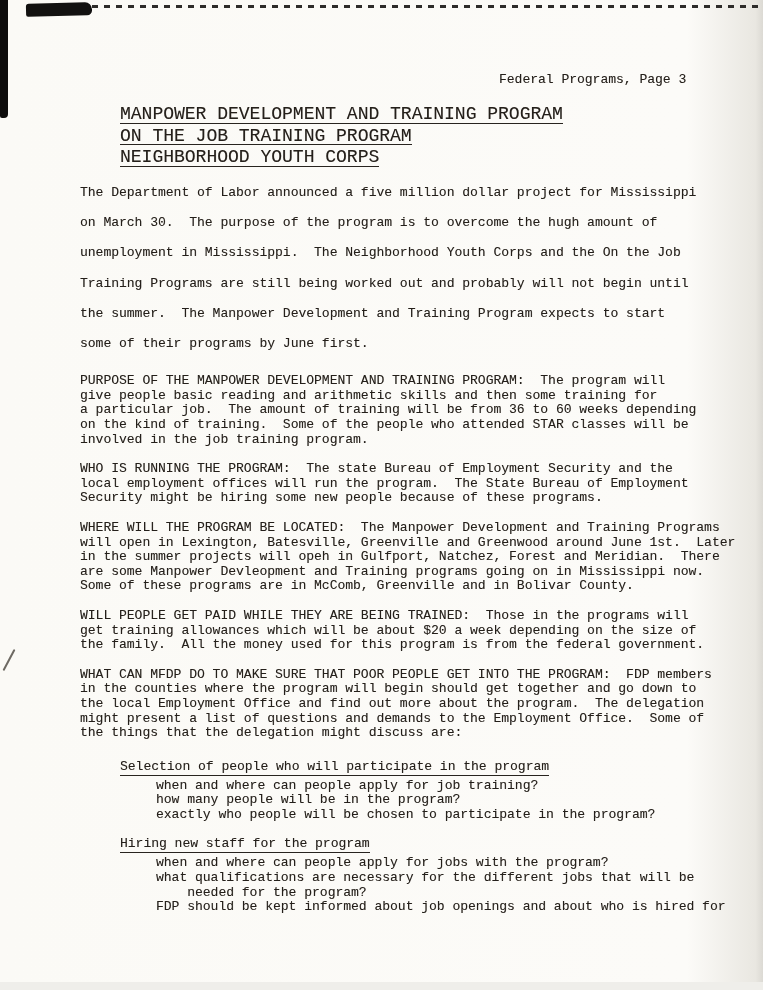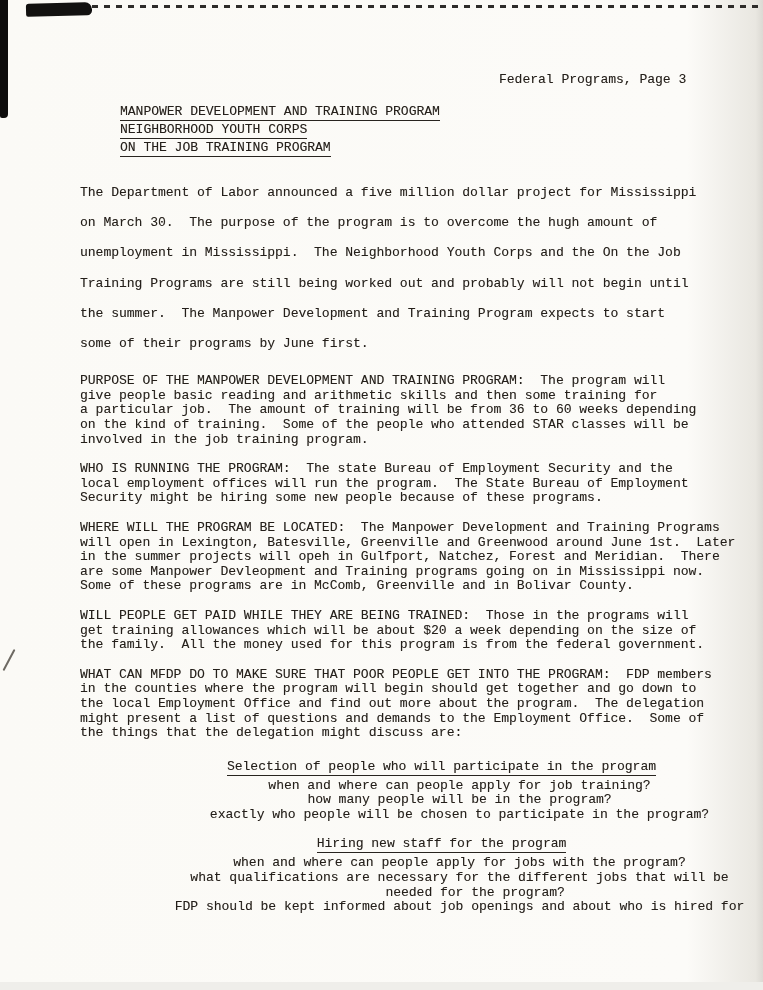--- a/index.html
+++ b/index.html
@@ -39,33 +39,33 @@
     content:""; position:absolute; top:27px; left:-5px; width:3px; height:7px;
     background:#6e6a63; border-radius:50% 50% 50% 0; transform:rotate(-18deg);
   }
 
   
   .header {
     position:absolute; top:72px; left:499px;
     font-size:13px; letter-spacing:0;
   }
   .titles {
-    position:absolute; top:104px; left:120px; font-size:13px;
+    position:absolute; top:104px; left:120px; font-size:18px;
   }
   .title-line { margin-bottom:1.5px; }
   .title-line span {
     display:inline-block; line-height:13.5px; padding-bottom:1px;
     border-bottom:1.6px solid #28241f;
   }
   .content {
     position:absolute; top:178px; left:80px; width:683px; font-size:13px;
   }
   .intro { white-space:pre; line-height:30.2px; }
   .para  { white-space:pre; line-height:14.6px; margin-top:15px; }
-  .section { margin-top:18px; margin-left:40px;text-align:center; }
+  .section { margin-top:18px; margin-left:40px; }
   .section + .section { margin-top:14px; }
   .section-heading span {
     display:inline-block; line-height:14px; padding-bottom:1px;
     border-bottom:1.6px solid #28241f;
   }
   .section-body {
     white-space:pre; line-height:14.6px; margin-left:36px; margin-top:3px;
   }
 </style>
 </head>
@@ -75,22 +75,22 @@
 
   <div class="top-dots"></div>
   <div class="corner-blob"></div>
   <div class="left-bar"></div>
   <div class="pen-mark"></div>
 
   <div class="header typewritten">Federal Programs, Page 3</div>
 
   <div class="titles typewritten">
     <div class="title-line"><span>MANPOWER DEVELOPMENT AND TRAINING PROGRAM</span></div>
+    <div class="title-line"><span>ON THE JOB TRAINING PROGRAM</span></div>
     <div class="title-line"><span>NEIGHBORHOOD YOUTH CORPS</span></div>
-    <div class="title-line"><span>ON THE JOB TRAINING PROGRAM</span></div>
   </div>
 
   <div class="content typewritten">
 
     <div class="intro">The Department of Labor announced a five million dollar project for Mississippi
 on March 30.  The purpose of the program is to overcome the hugh amount of
 unemployment in Mississippi.  The Neighborhood Youth Corps and the On the Job
 Training Programs are still being worked out and probably will not begin until
 the summer.  The Manpower Development and Training Program expects to start
 some of their programs by June first.</div>

